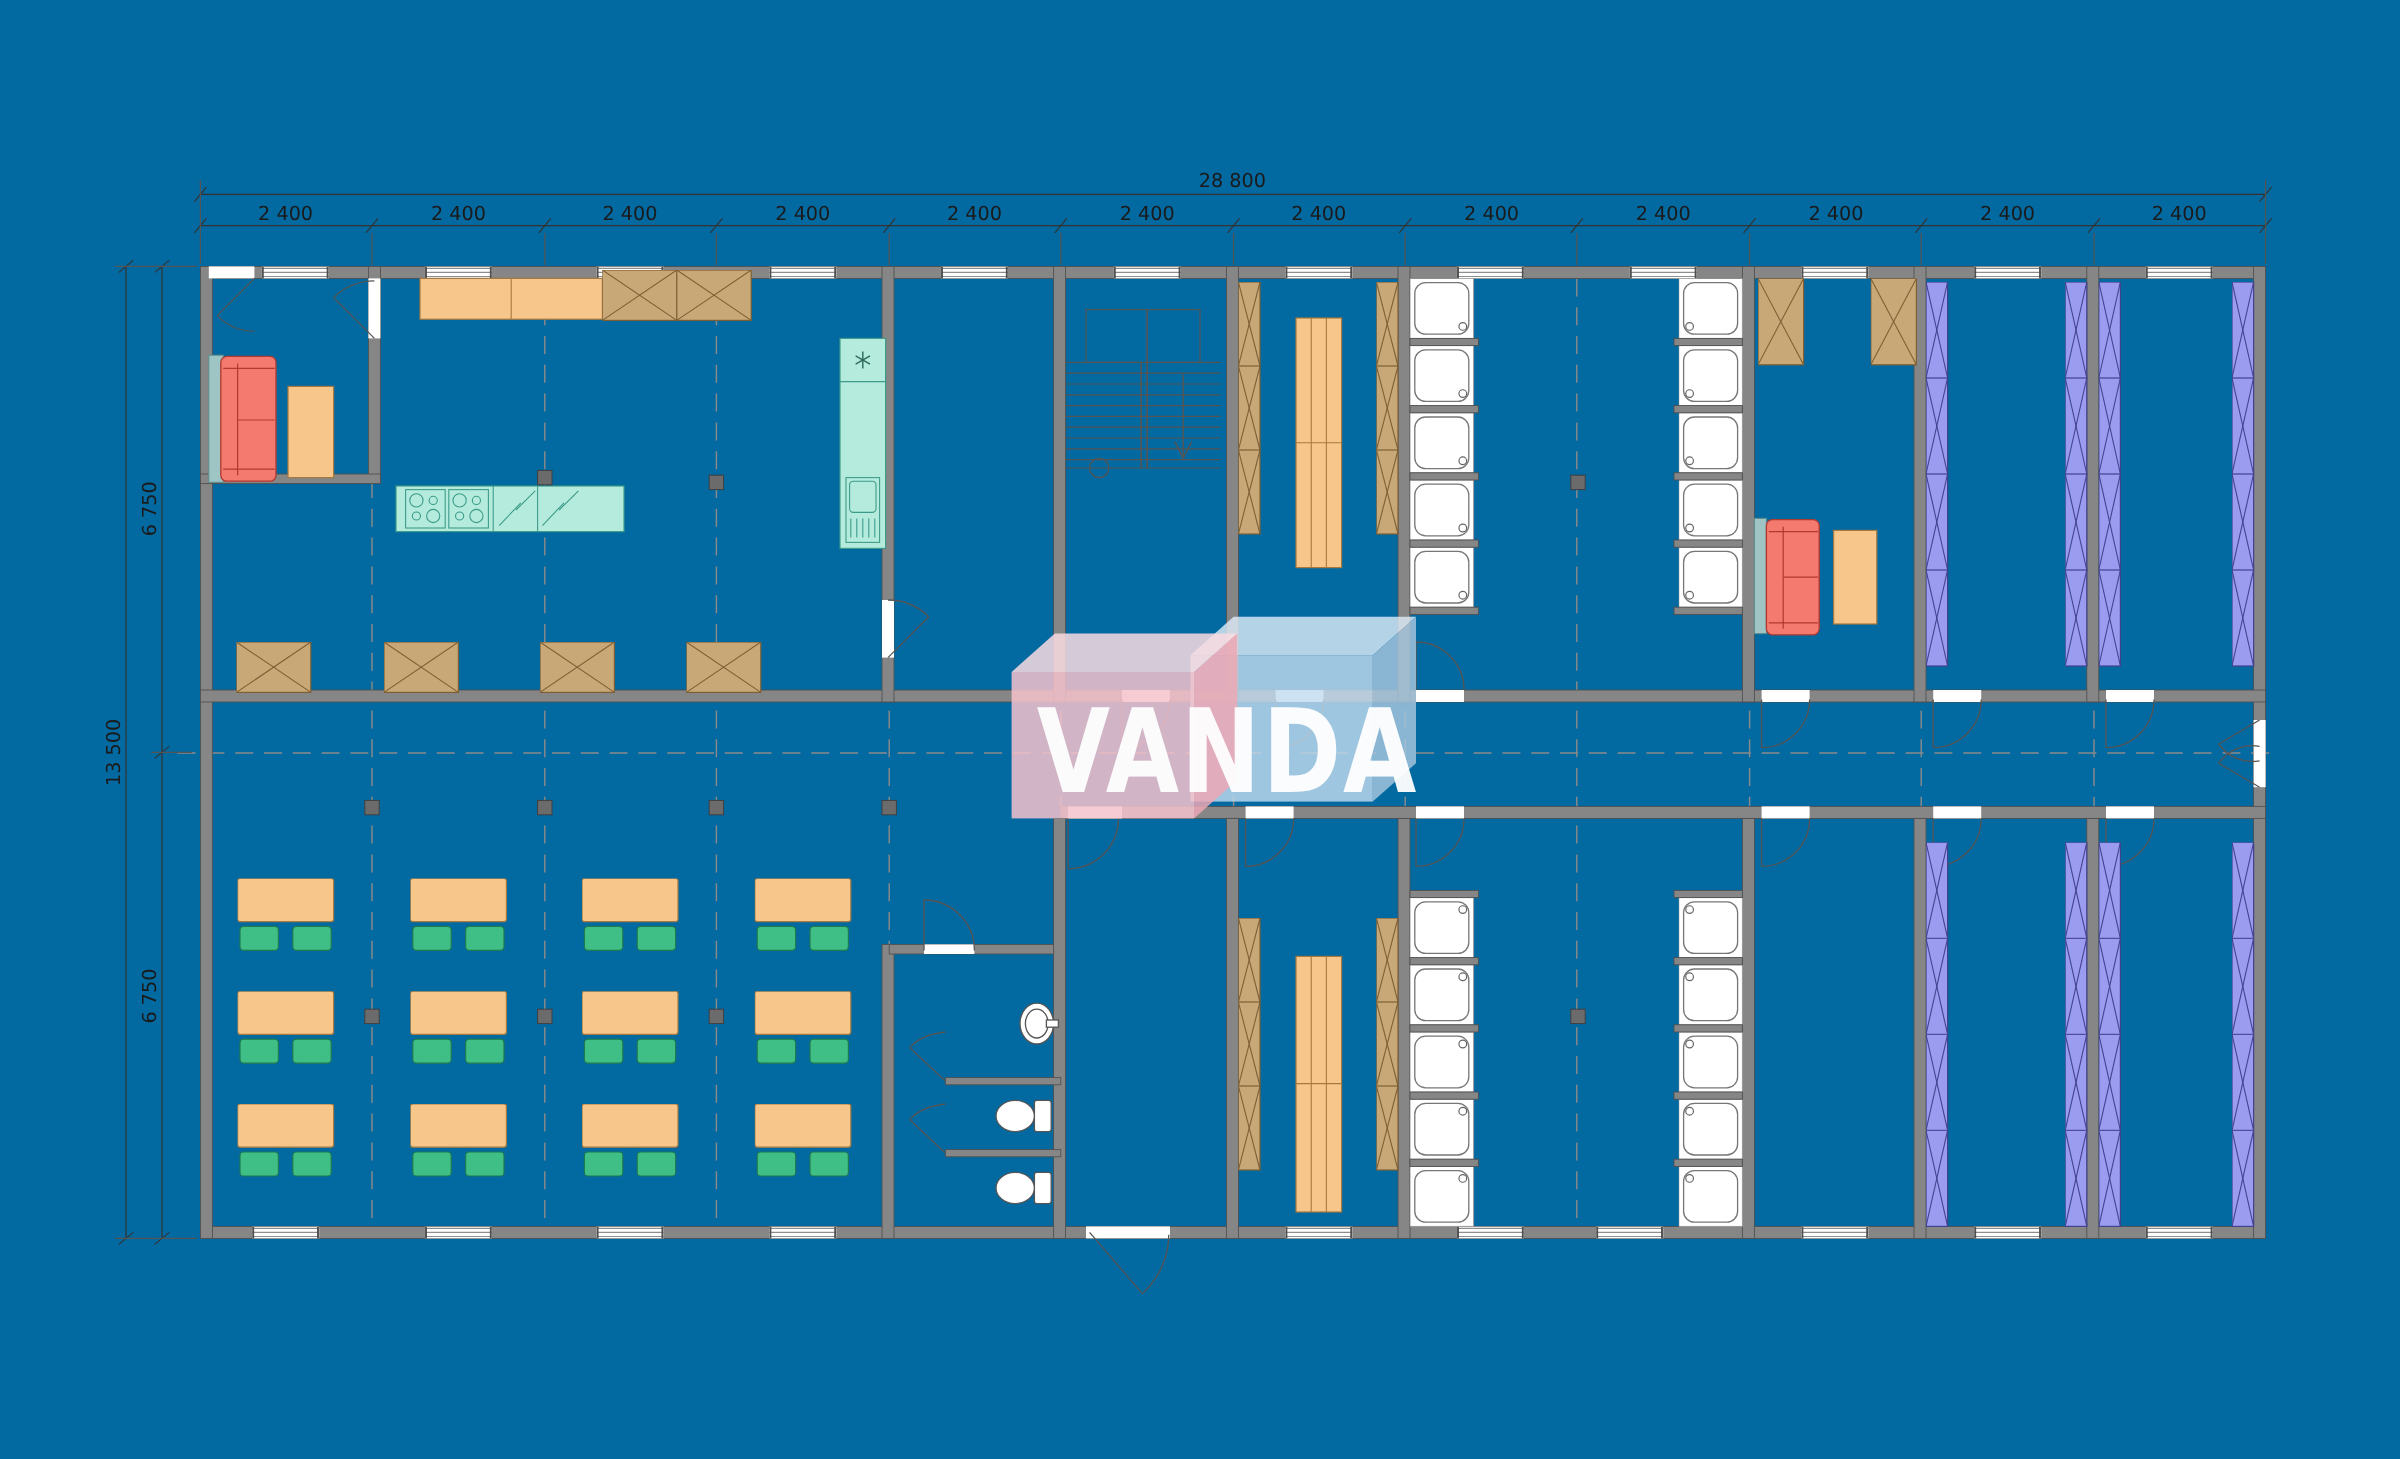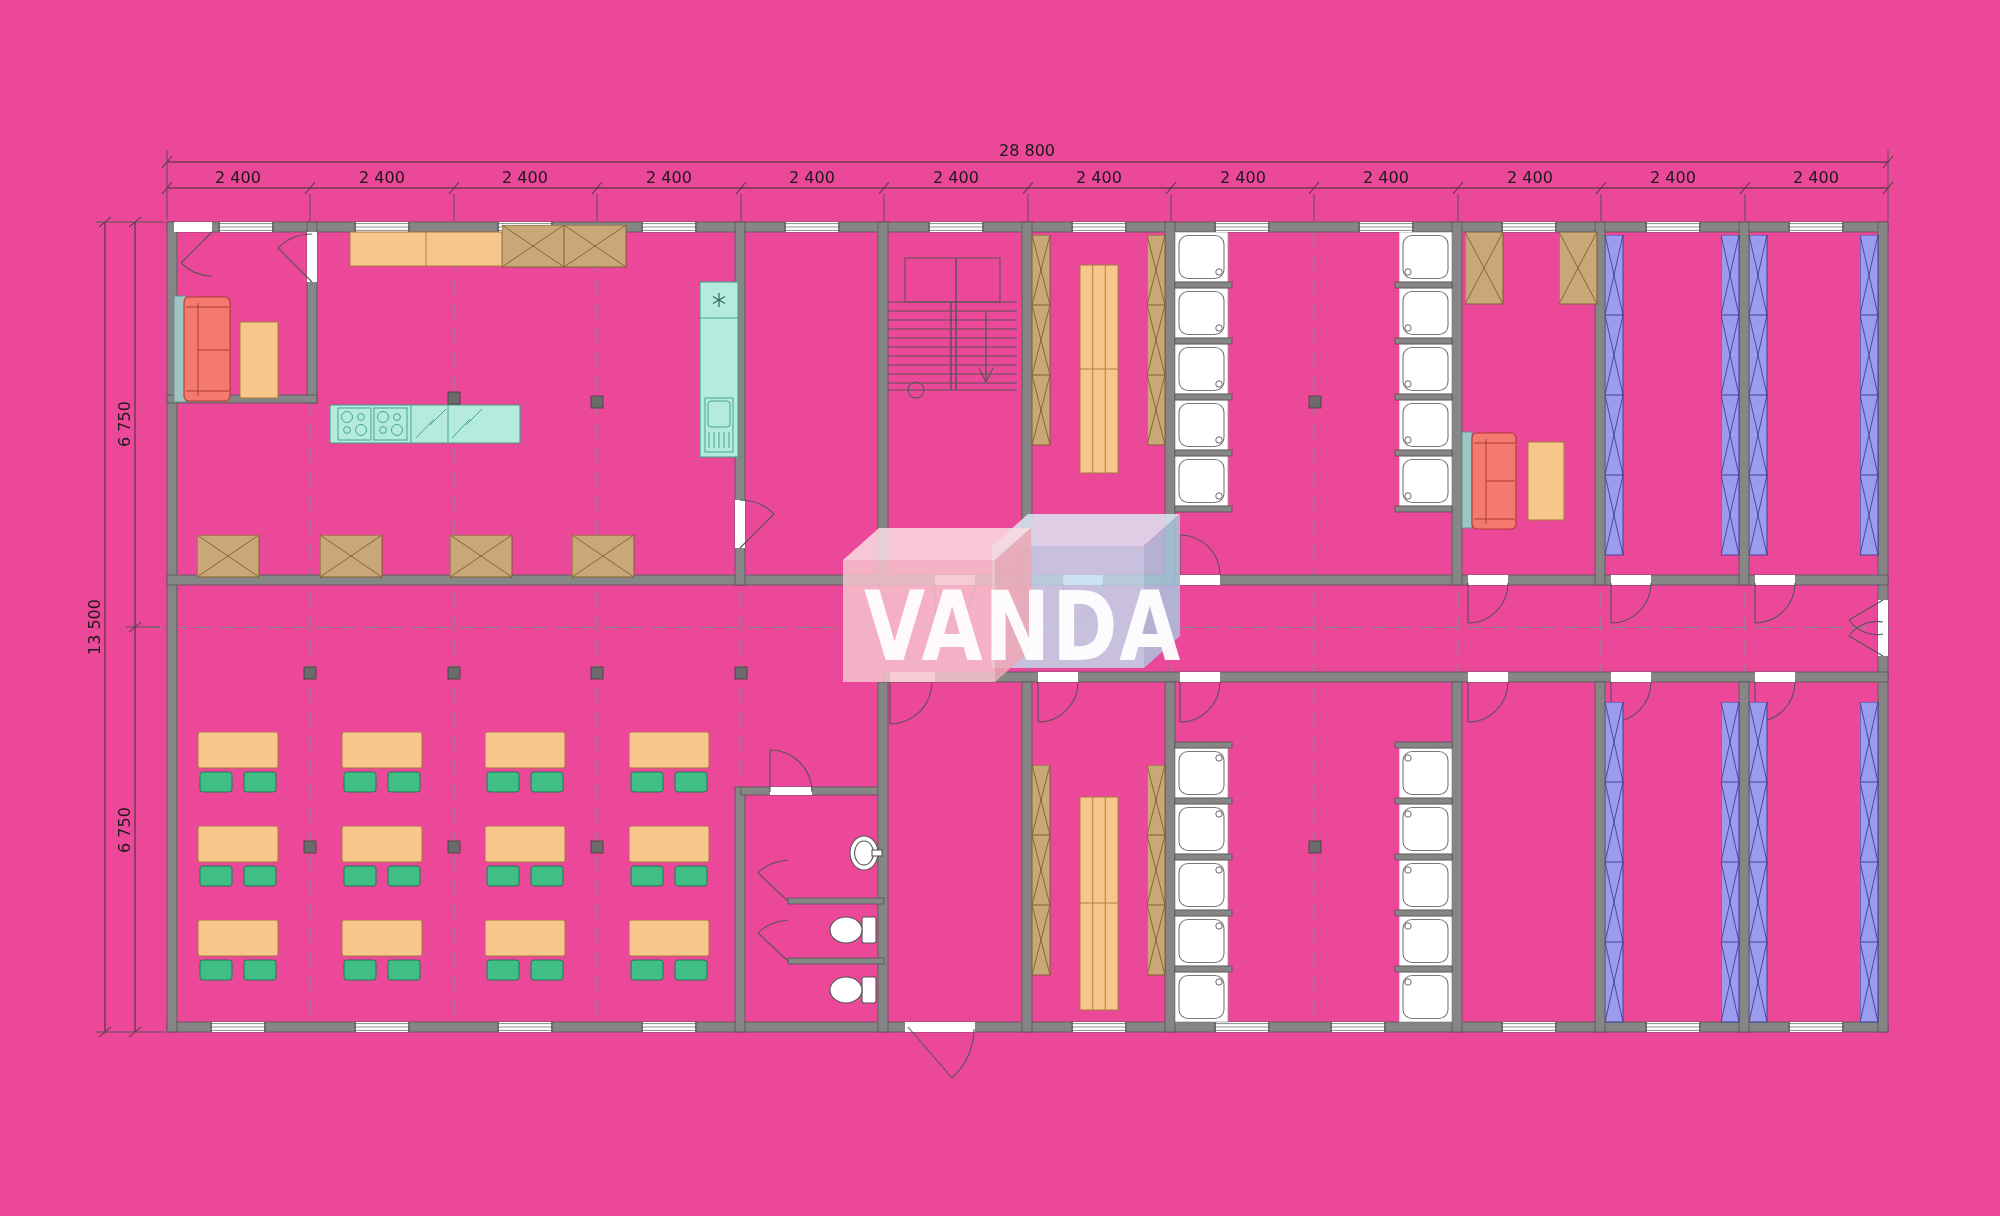--- a/index.html
+++ b/index.html
@@ -1,16 +1,16 @@
 <!DOCTYPE html>
 <html><head>
 <meta charset="utf-8">
 <style>
   html,body{margin:0;padding:0;background:#fff}
-  .stage{position:relative;width:2000px;height:1216px;background:#ec4899;font-family:"DejaVu Sans",sans-serif}
+  .stage{position:relative;width:2000px;height:1216px;background:#0369a1;font-family:"DejaVu Sans",sans-serif}
   .wall{fill:#868686;stroke:#4f4f4f;stroke-width:.7}
   .gap{fill:#ffffff}
   .thin{stroke:#555;stroke-width:1;fill:none}
   .dash{stroke:#8a8a8a;stroke-width:1.2;fill:none;stroke-dasharray:15 9}
   .dim{stroke:#333;stroke-width:1;fill:none}
   .dimtxt{font-size:16px;fill:#1a1a1a}
   .door{stroke:#555;stroke-width:1.1;fill:none}
   .orange{fill:#f7c68b;stroke:#a5793f;stroke-width:1}
   .oln{stroke:#a5793f;stroke-width:.9;fill:none}
   .tan{fill:#c9a878;stroke:#7e5f33;stroke-width:1}

